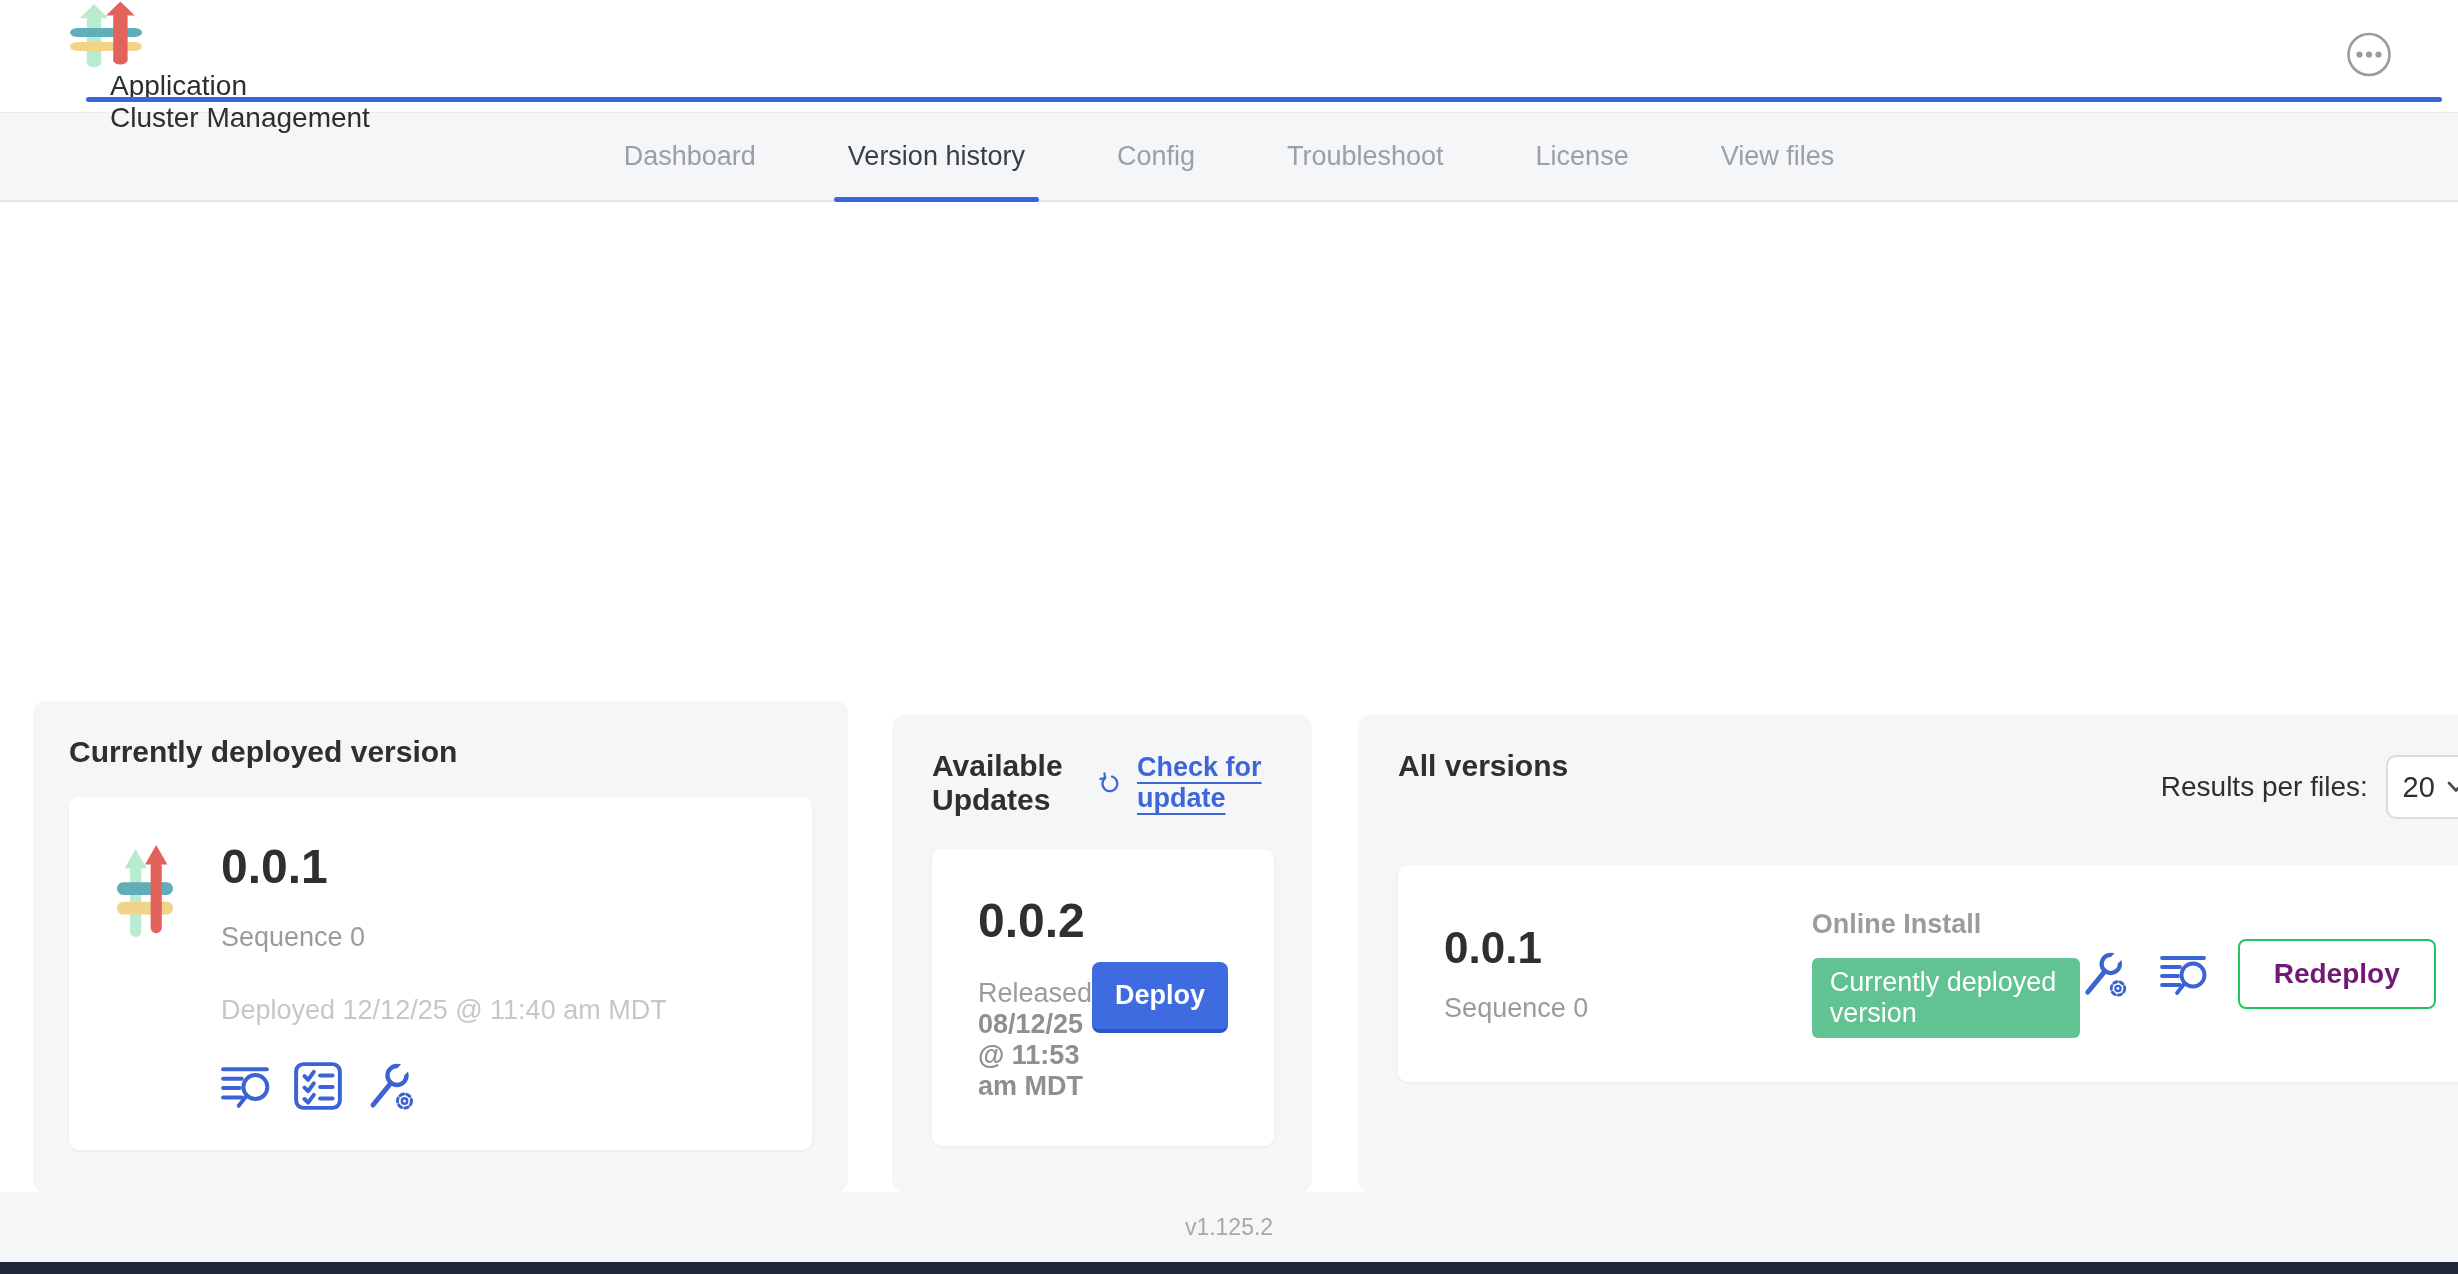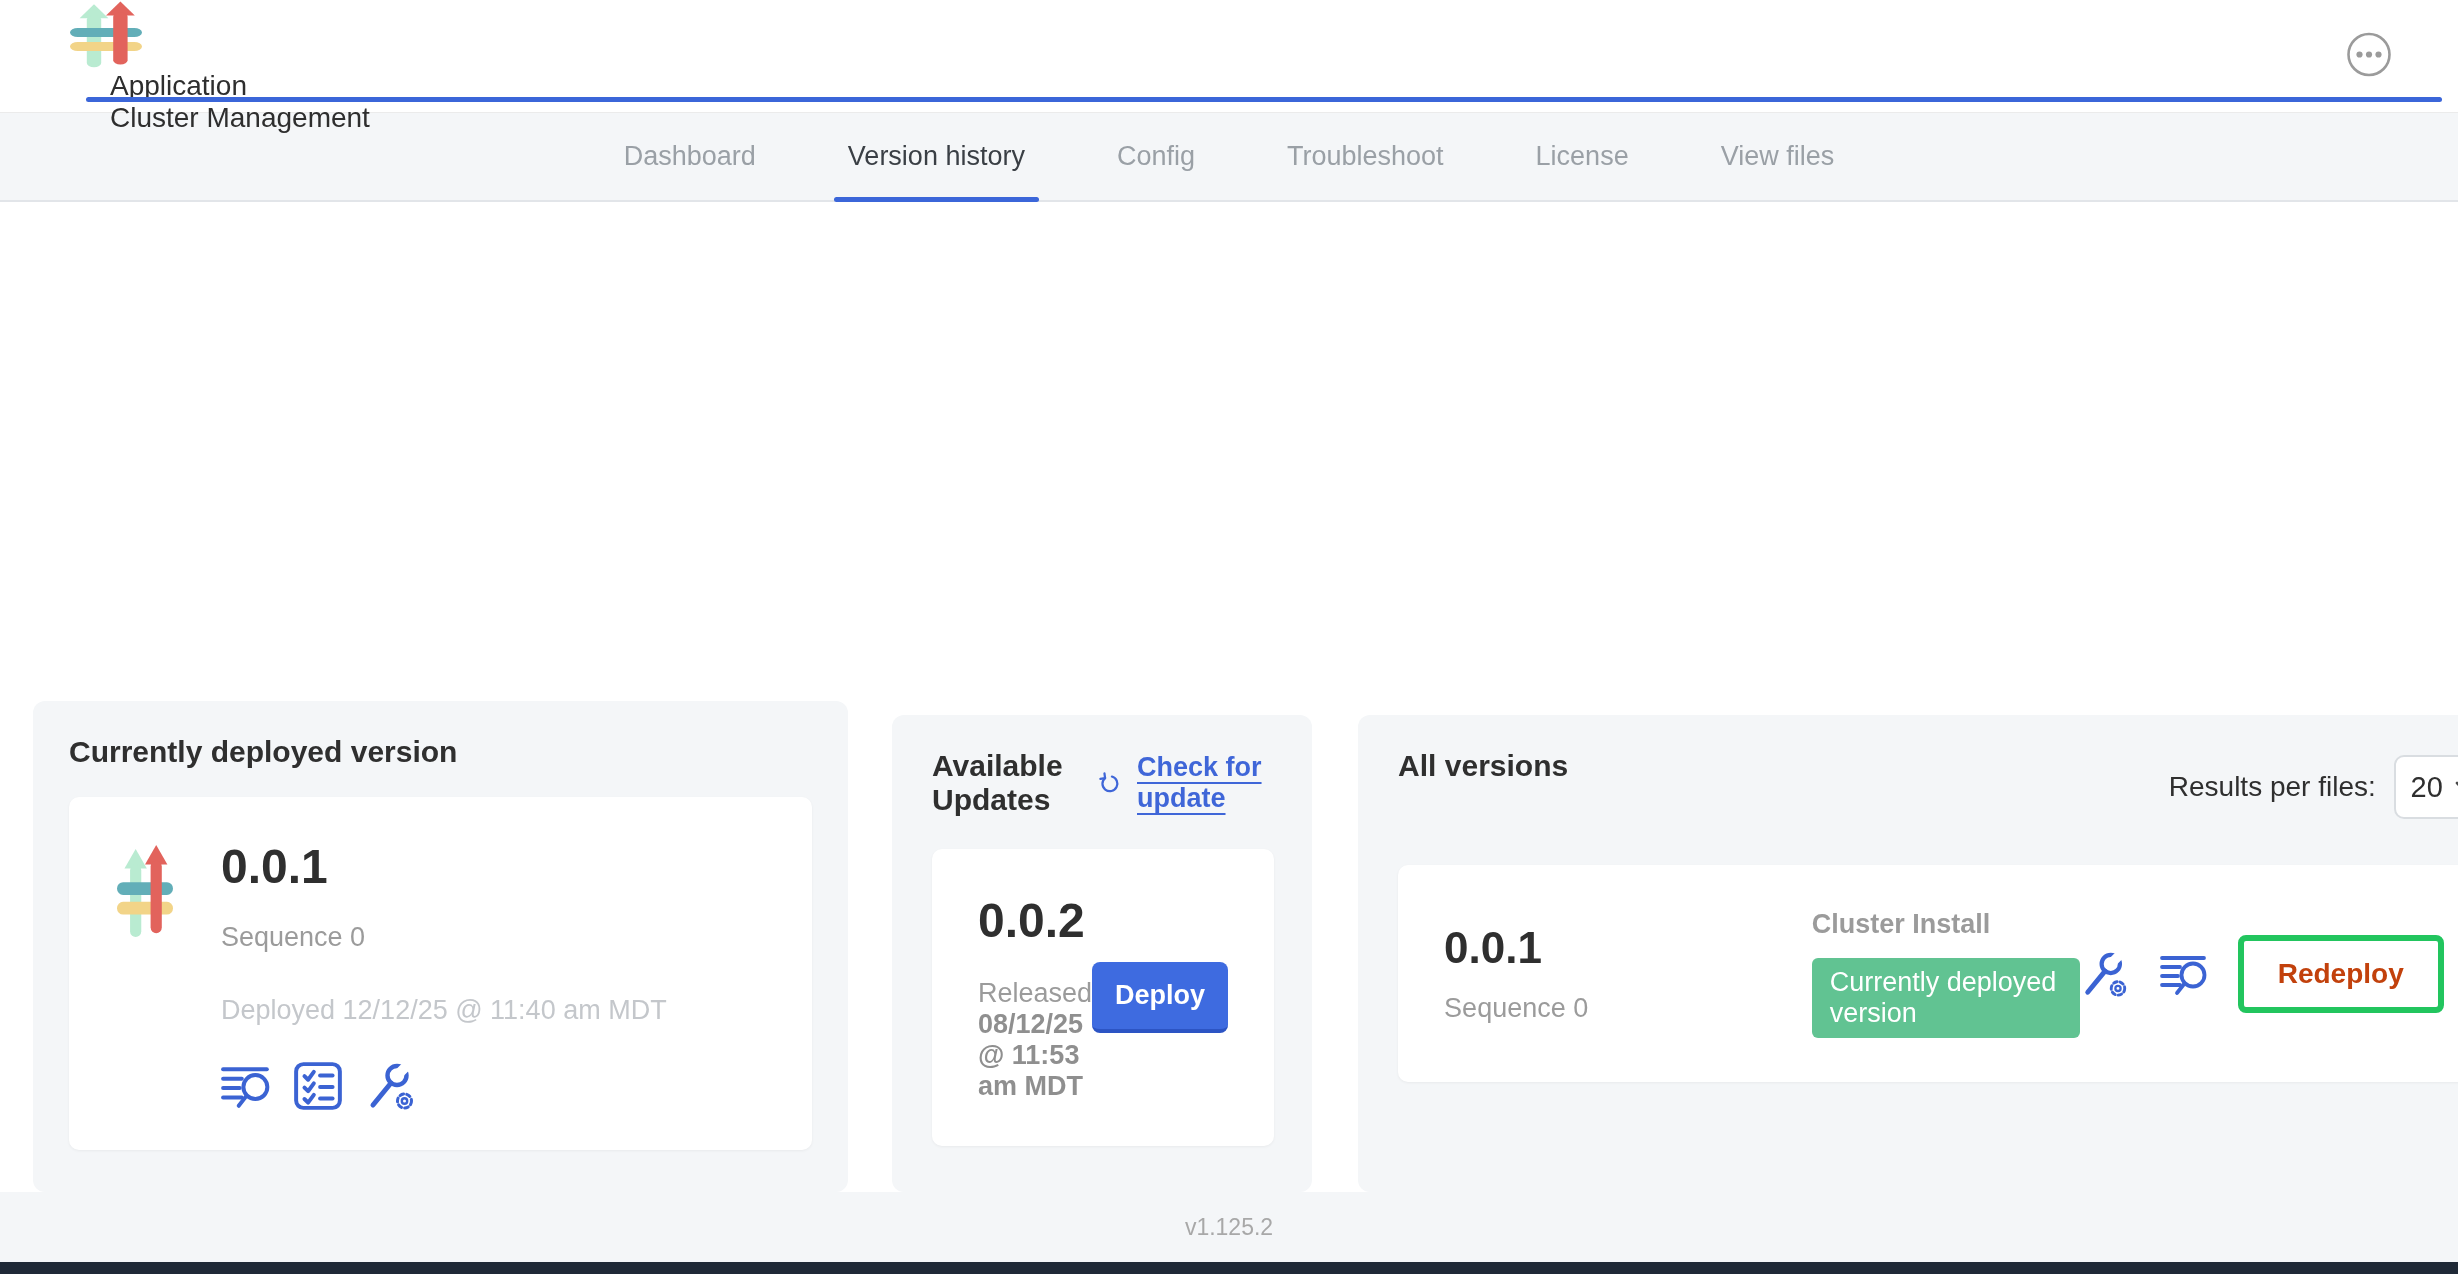--- a/index.html
+++ b/index.html
@@ -73,21 +73,21 @@
   .version-row { margin-top:46px; background:#fff; border-radius:10px;
           padding:44px 46px; display:flex; align-items:center; min-height:200px;
           box-shadow:0 1px 3px rgba(0,0,0,0.05); }
   .row-left { width:490px; }
   .version-mid { font-size:44px; font-weight:700; color:#2f2f2f; }
   .row-seq { margin-top:20px; font-size:27px; color:#9b9b9b; }
   .online { font-size:27px; color:#9b9b9b; font-weight:600; }
   .badge { margin-top:18px; display:inline-block; background:#61C392; color:#fff;
           font-size:27px; padding:9px 18px; border-radius:6px; }
   .row-right { margin-left:auto; display:flex; align-items:center; gap:30px; }
-  .redeploy-btn { border:6px solid #22c55e; color:#c2410c; background:#fff;
+  .redeploy-btn { border:2px solid #22c55e; color:#701a75; background:#fff;
           font-size:28px; font-weight:700; padding:17px 34px; border-radius:8px; }
 
   
   .footer { height:70px; background:#F4F6F8; display:flex; align-items:center;
           justify-content:center; font-size:23px; color:#a8a8a8; }
   .bottombar { height:12px; background:#1F2937; }
 </style>
 </head>
 <body>
 
@@ -232,21 +232,21 @@
           </div>
         </div>
       </div>
 
       <div class="version-row">
         <div class="row-left">
           <div class="version-mid">0.0.1</div>
           <div class="row-seq">Sequence 0</div>
         </div>
         <div class="row-mid">
-          <div class="online">Cluster Install</div>
+          <div class="online">Online Install</div>
           <div class="badge">Currently deployed version</div>
         </div>
         <div class="row-right">
           <button class="icon-btn">
             <svg width="50" height="50" viewBox="0 0 52 52" fill="none" stroke-linecap="round">
               <path d="M8 45 L26 23" stroke="#3B63D3" stroke-width="5"></path>
               <circle cx="32" cy="15.5" r="9.5" stroke="#3B63D3" stroke-width="4.4"></circle>
               <path d="M32 15.5 L46 1.5" stroke="#ffffff" stroke-width="10"></path>
               <circle cx="39.5" cy="41" r="7" stroke="#3B63D3" stroke-width="3" stroke-dasharray="3.8 3.2"></circle>
               <circle cx="39.5" cy="41" r="2.7" stroke="#3B63D3" stroke-width="2.4"></circle>

